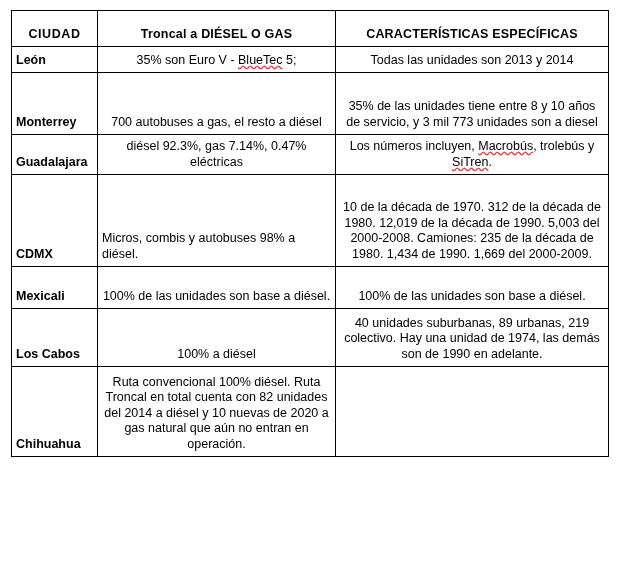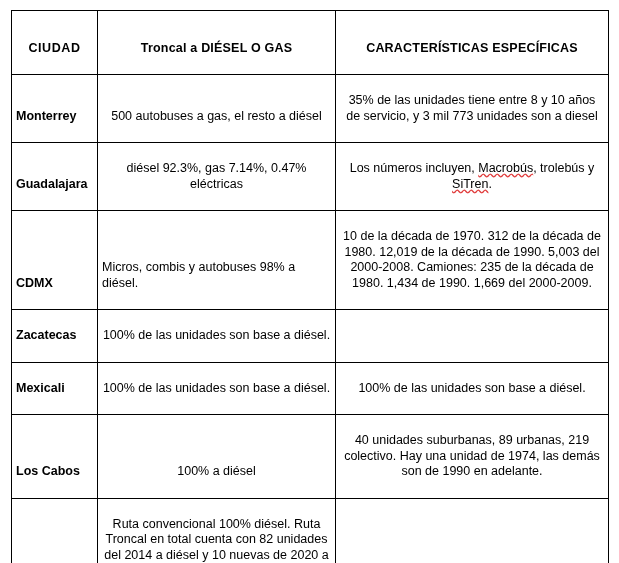--- a/index.html
+++ b/index.html
@@ -28,21 +28,21 @@
     top: 10px;
     width: 597px;
     border-collapse: collapse;
     table-layout: fixed;
     background: #ffffff;
   }
 
   table.data-table td,
   table.data-table th {
     border: 1px solid #000000;
-    padding: 18px 4px;
+    padding: 4px 4px;
     font-size: 12.5px;
     line-height: 15.5px;
     vertical-align: bottom;
     background: #ffffff;
   }
 
   col.col-city    { width: 86px; }
   col.col-units   { width: 238px; }
   col.col-carac   { width: 273px; }
 
@@ -114,45 +114,45 @@
     <thead>
       <tr class="r-header">
         <th class="hdr-cell city-hdr">CIUDAD</th>
         <th class="hdr-cell">Troncal a DIÉSEL O GAS</th>
         <th class="hdr-cell">CARACTERÍSTICAS  ESPECÍFICAS</th>
       </tr>
     </thead>
 
     <tbody>
 
+      <tr class="r-leon">
+        <td class="city-cell">León</td>
+        <td class="ctr mid"><span>35% son Euro V - </span><span class="sp">BlueTec</span><span> 5;</span></td>
+        <td class="ctr mid">Todas las unidades son 2013 y 2014</td>
+      </tr>
 
       <tr class="r-mty">
         <td class="city-cell">Monterrey</td>
-        <td class="ctr">500 autobuses a gas, el resto a diésel</td>
+        <td class="ctr">700 autobuses a gas, el resto a diésel</td>
         <td class="ctr">35% de las unidades tiene entre 8 y 10 años de servicio, y 3 mil 773 unidades son a diesel</td>
       </tr>
 
       <tr class="r-gdl">
         <td class="city-cell">Guadalajara</td>
         <td class="ctr">diésel 92.3%, gas 7.14%, 0.47% eléctricas</td>
         <td class="ctr"><span>Los números incluyen, </span><span class="sp">Macrobús</span><span>, trolebús y </span><span class="sp">SiTren</span><span>.</span></td>
       </tr>
 
       <tr class="r-cdmx">
         <td class="city-cell">CDMX</td>
         <td class="lft">Micros, combis y autobuses 98% a diésel.</td>
         <td class="ctr">10 de la década de 1970. 312 de la década de 1980. 12,019 de la década de 1990. 5,003 del 2000-2008.  Camiones: 235 de la década de 1980. 1,434 de 1990. 1,669 del 2000-2009.</td>
       </tr>
 
 
-      <tr class="r-zac">
-        <td class="city-cell">Zacatecas</td>
-        <td class="ctr">100% de las unidades son base a diésel.</td>
-        <td class="ctr blank"></td>
-      </tr>
 
       <tr class="r-mxl">
         <td class="city-cell">Mexicali</td>
         <td class="ctr">100% de las unidades son base a diésel.</td>
         <td class="ctr">100% de las unidades son base a diésel.</td>
       </tr>
 
       <tr class="r-cabos">
         <td class="city-cell">Los Cabos</td>
         <td class="ctr">100% a diésel</td>

